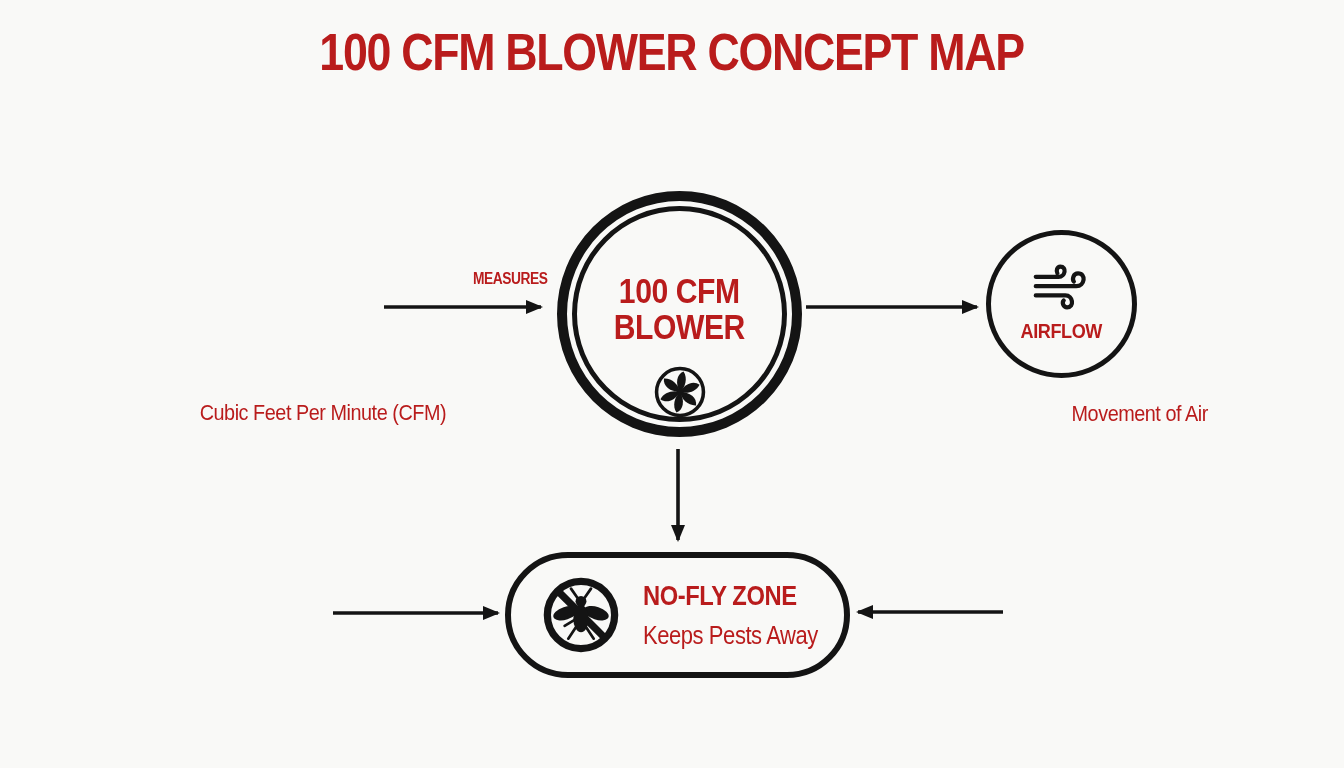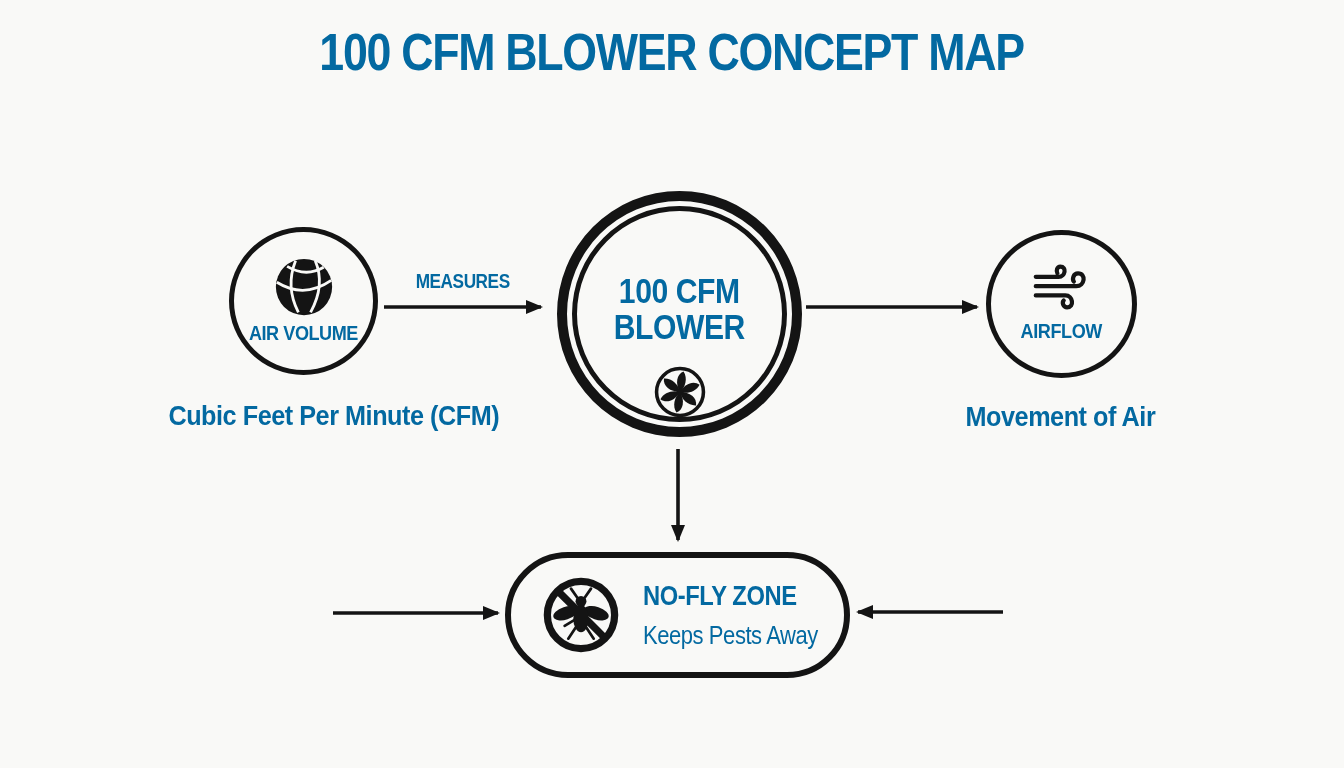--- a/index.html
+++ b/index.html
@@ -2,21 +2,21 @@
 <html><head>
 <meta charset="utf-8">
 <style>
   html, body { margin: 0; padding: 0; }
   .canvas {
     position: relative;
     width: 1344px;
     height: 768px;
     background: #f9f9f7;
     font-family: "Liberation Sans", sans-serif;
-    color: #0369a1;
+    color: #b91c1c;
     overflow: hidden;
   }
   .abs { position: absolute; }
   .cond {
     display: inline-block;
     transform: scaleX(0.86);
     transform-origin: 50% 50%;
     letter-spacing: -0.5px;
     white-space: nowrap;
   }
@@ -60,26 +60,26 @@
     flex-direction: column;
     align-items: center;
     justify-content: flex-start;
     padding-top: 62px;
     box-sizing: border-box;
     text-align: center;
     gap: 14px;
   }
   .center-text { font-size: 35px; font-weight: bold; line-height: 1.02; }
 
-  .sub-label { text-align: center; font-size: 28px; font-weight: bold; }
+  .sub-label { text-align: right; font-size: 22px; font-weight: normal; }
   .sub-label .cond { transform: scaleX(0.9); }
   .sub-air   { left: 150px; top: 400px; width: 310px; }
   .sub-wind  { left: 905px; top: 401px; width: 310px; }
 
-  .edge-label { text-align: center; font-size: 20px; font-weight: bold; }
+  .edge-label { text-align: right; font-size: 16px; font-weight: bold; }
   .edge-measures  { left: 372px; top: 270px; width: 182px; }
   .edge-generates { left: 792px; top: 270px; width: 182px; }
   .edge-protects  { left: 310px; top: 581px; width: 184px; }
   .edge-creates   { left: 845px; top: 577px; width: 184px; }
 
   .pill {
     box-sizing: border-box;
     left: 505px; top: 552px; width: 345px; height: 126px;
     border: 6px solid #141414;
     border-radius: 64px;
@@ -116,36 +116,20 @@
       <line x1="678" y1="449" x2="678" y2="540" marker-end="url(#arrowhead)"></line>
       <line x1="333" y1="613" x2="498" y2="613" marker-end="url(#arrowhead)"></line>
       <line x1="1003" y1="612" x2="858" y2="612" marker-end="url(#arrowhead)"></line>
     </g>
   </svg>
 
   <div class="abs edge-label edge-measures">
     <span class="cond">MEASURES</span>
   </div>
 
-  <div class="abs node-circle node-air-volume">
-    <span>
-      <svg width="60" height="60" viewBox="0 0 64 64">
-        <circle cx="32" cy="32" r="30" fill="#141414"></circle>
-        <g fill="none" stroke="#f9f9f7" stroke-width="3">
-          <path d="M3 27 Q 32 45 61 25"></path>
-          <path d="M23 4 Q 12 32 26 59"></path>
-          <path d="M44 4 Q 55 30 39 59"></path>
-          <path d="M14 10 Q 34 22 53 11"></path>
-        </g>
-      </svg>
-    </span>
-    <div class="node-label">
-      <span class="cond">AIR VOLUME</span>
-    </div>
-  </div>
   <div class="abs sub-label sub-air">
     <span class="cond">Cubic Feet Per Minute (CFM)</span>
   </div>
 
   <div class="abs center-outer">
     <div class="center-inner">
       <div class="center-text">
         <span class="cond">100 CFM</span><br>
         <span class="cond">BLOWER</span>
       </div>

